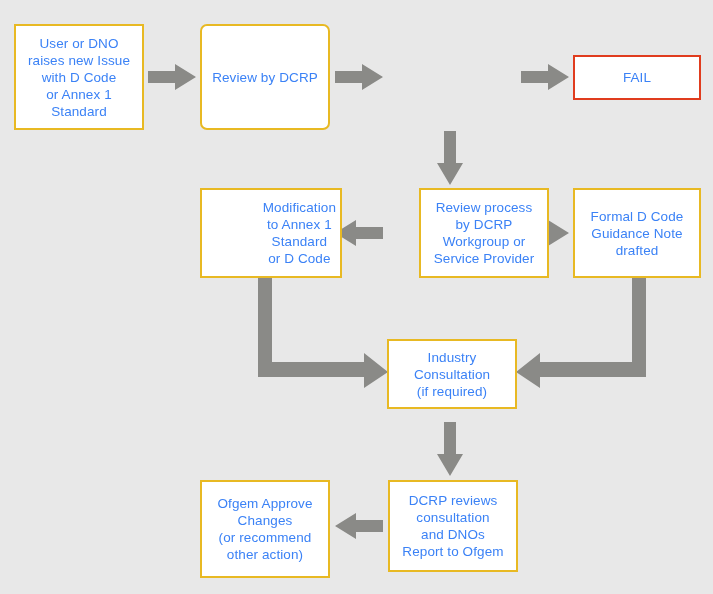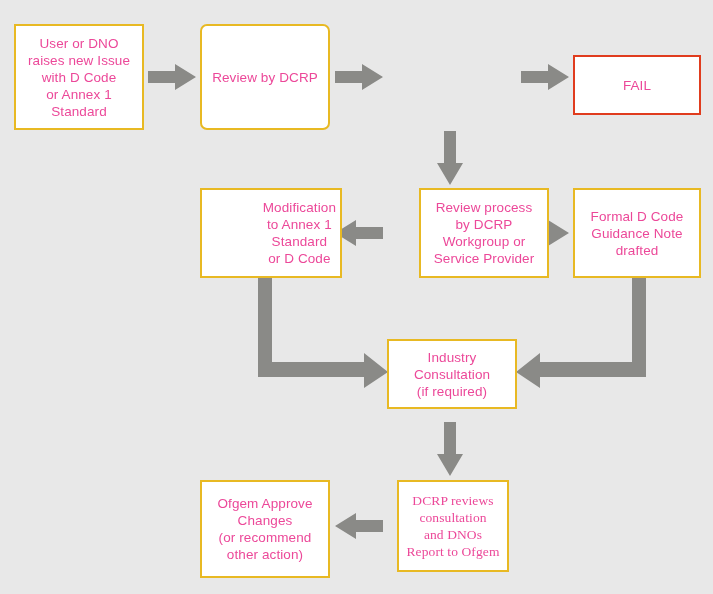--- a/index.html
+++ b/index.html
@@ -17,21 +17,21 @@
     position: relative;
     width: 713px;
     height: 594px;
     background: #e8e8e8;
   }
   .node {
     position: absolute;
     box-sizing: border-box;
     background: #ffffff;
     border: 2px solid #e8b923;
-    color: #ec4899;
+    color: #3b82f6;
     font-size: 13.5px;
     line-height: 17px;
     display: flex;
     align-items: center;
     justify-content: center;
     text-align: center;
     letter-spacing: 0.1px;
     z-index: 3;
   }
   .node.fail {
@@ -126,21 +126,21 @@
 with D Code
 or Annex 1
 Standard</span>
   </div>
 
   <div class="node" style="left:200px; top:24px; width:130px; height:106px;border-radius:7px;">
     <span class="label">Review by DCRP</span>
   </div>
 
 
-  <div class="node fail" style="left:573px; top:55px; width:128px; height:60px;">
+  <div class="node fail" style="left:573px; top:55px; width:128px; height:45px;">
     <span class="label">FAIL</span>
   </div>
 
   <div class="node" style="left:200px; top:188px; width:142px; height:90px;justify-content:flex-end;">
     <span class="label">Modification
 to Annex 1
 Standard
 or D Code</span>
   </div>
 
@@ -163,20 +163,20 @@
 (if required)</span>
   </div>
 
   <div class="node" style="left:200px; top:480px; width:130px; height:98px;">
     <span class="label">Ofgem Approve
 Changes
 (or recommend
 other action)</span>
   </div>
 
-  <div class="node" style="left:397px; top:480px; width:112px; height:92px;font-family:Liberation Serif, serif;">
+  <div class="node" style="left:388px; top:480px; width:130px; height:92px;">
     <span class="label">DCRP reviews
 consultation
 and DNOs
 Report to Ofgem</span>
   </div>
 
 </div>
 
 </body></html>

